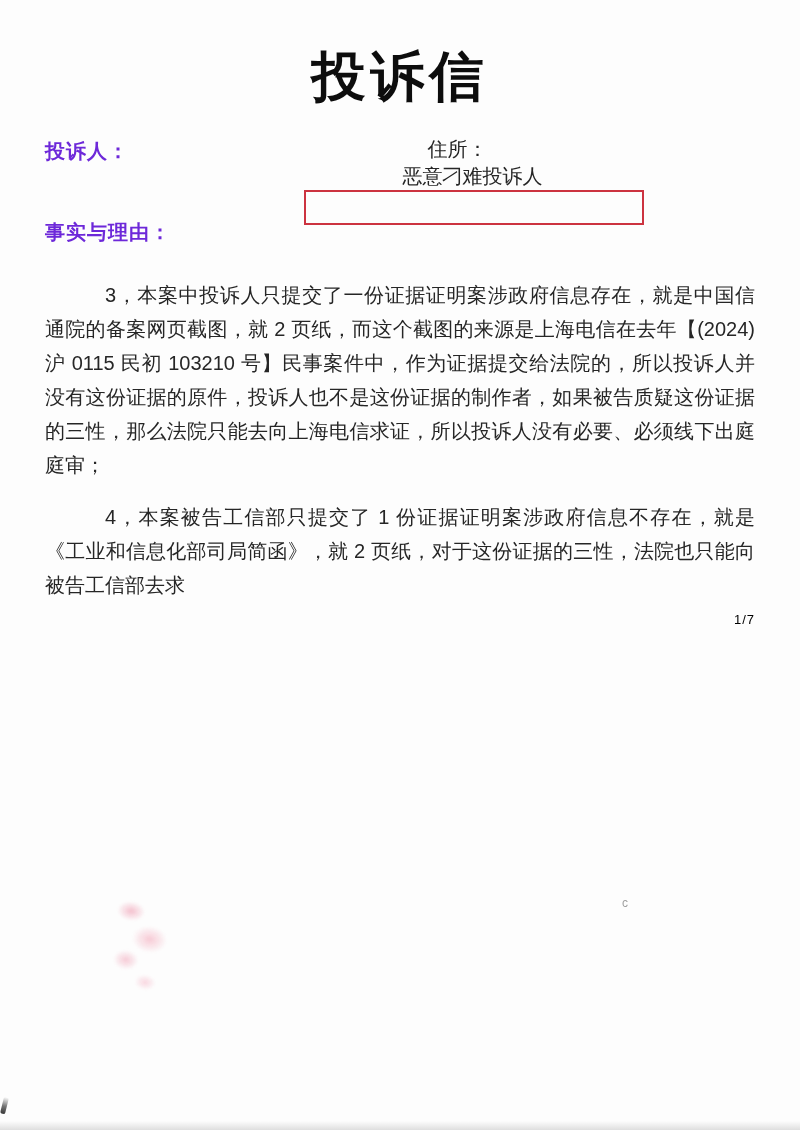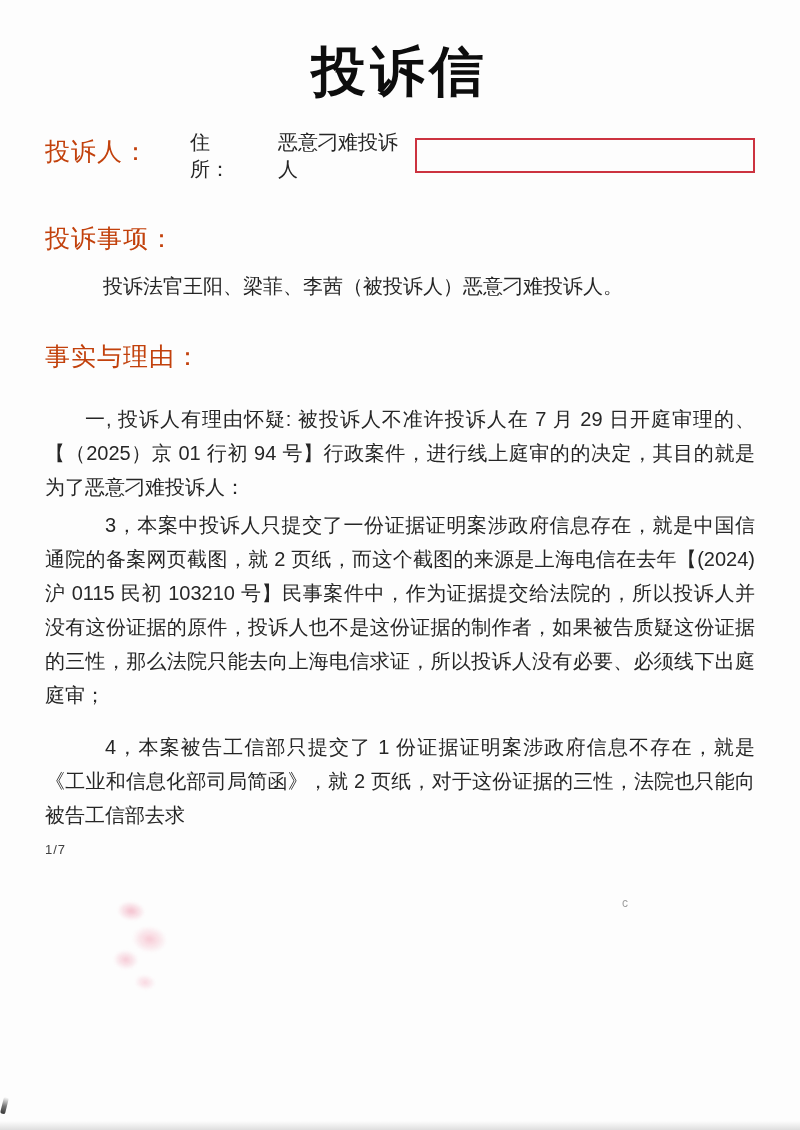--- a/index.html
+++ b/index.html
@@ -8,34 +8,34 @@
     background:#fdfdfd; overflow:hidden;
     font-family:"Liberation Sans", sans-serif;
     color:#262626;
     box-sizing:border-box;
     padding:0 45px;
   }
   .doc-title {
     margin-top:44px;
     text-align:center;
     font-size:54px; font-weight:bold; letter-spacing:5px;
-    color:#0d0d0d; line-height:1.2;font-family:Liberation Mono, monospace;
+    color:#0d0d0d; line-height:1.2;
   }
   .heading {
-    font-size:25px; font-weight:normal; color:#c2410c;
+    font-size:20px; font-weight:bold; color:#6d28d9;
     letter-spacing:1px; line-height:36px; white-space:nowrap;
   }
   .body-text { font-size:20px; color:#262626; }
 
   
   .sec-complainant { margin-top:24px; display:flex; }
   .sec-complainant .heading { width:155px; flex:0 0 auto; }
   .comp-info { flex:1; }
   .comp-row { display:flex; align-items:center; height:37px; font-size:20px; }
-  .comp-row2 { margin-left:-10px; margin-top:3px; height:40px; }
+  .comp-row2 { margin-left:-10px; margin-top:3px; height:40px;flex-direction:column; }
   .sp-name { margin-right:20px; }
   .sp-gender { margin-right:16px; }
   .sp-idsuffix { margin-left:2px; }
   .sp-phonelabel { margin-left:24px; }
   .sp-addrlabel { margin-right:30px; }
 
   
   .redact { border:2px solid #cc3340; background:transparent; box-sizing:border-box; flex:0 0 auto; }
   .redact-id { width:76px; height:27px; margin:0 2px; }
   .redact-phone { width:39px; height:23px; margin:0 2px; }
@@ -58,23 +58,23 @@
     font-size:20px; line-height:34px;
     text-align:justify; text-justify:inter-ideograph;
     color:#262626;
   }
   .sec-facts p.first-para { text-indent:2em; }
   .sec-facts p.num-para { text-indent:3em; margin-top:4px; }
   .sec-facts p.last-para { margin-top:18px; }
 
   
   .page-footer {
-    margin-top:10px; text-align:left;
+    margin-top:10px; text-align:right;
     font-size:13px; letter-spacing:1px;
-    color:#404040;
+    color:#000000;
   }
 
   
   .stain-pink {
     position:absolute; left:103px; top:895px; width:74px; height:98px;
     background:
       radial-gradient(ellipse 20px 14px at 32% 18%, rgba(236,140,165,.55), rgba(236,140,165,0) 70%),
       radial-gradient(ellipse 25px 19px at 62% 44%, rgba(240,150,172,.50), rgba(240,150,172,0) 70%),
       radial-gradient(ellipse 18px 14px at 34% 68%, rgba(236,140,165,.45), rgba(236,140,165,0) 70%),
       radial-gradient(ellipse 15px 11px at 64% 88%, rgba(242,160,182,.42), rgba(242,160,182,0) 70%);
@@ -108,28 +108,23 @@
     <div class="comp-info">
       <div class="comp-row comp-row2 body-text">
         <span class="sp-addrlabel">住所：</span>
         <span>恶意刁难投诉人</span>
         <span class="redact redact-addr"></span>
       </div>
     </div>
   </div>
 
 
-  <div class="sec-matter">
-    <div class="heading">投诉事项：</div>
-    <div class="content">投诉法官王阳、梁菲、李茜（被投诉人）恶意刁难投诉人。</div>
-  </div>
 
   <div class="sec-facts">
     <div class="heading">事实与理由：</div>
-    <p class="first-para">一, 投诉人有理由怀疑: 被投诉人不准许投诉人在 7 月 29 日开庭审理的、【（2025）京 01 行初 94 号】行政案件，进行线上庭审的的决定，其目的就是为了恶意刁难投诉人：</p>
     <p class="num-para">3，本案中投诉人只提交了一份证据证明案涉政府信息存在，就是中国信通院的备案网页截图，就 2 页纸，而这个截图的来源是上海电信在去年【(2024)沪 0115 民初 103210 号】民事案件中，作为证据提交给法院的，所以投诉人并没有这份证据的原件，投诉人也不是这份证据的制作者，如果被告质疑这份证据的三性，那么法院只能去向上海电信求证，所以投诉人没有必要、必须线下出庭庭审；</p>
     <p class="num-para last-para">4，本案被告工信部只提交了 1 份证据证明案涉政府信息不存在，就是《工业和信息化部司局简函》，就 2 页纸，对于这份证据的三性，法院也只能向被告工信部去求</p>
   </div>
 
   <div class="page-footer">1/7</div>
 
   <div class="stain-pink"></div>
   <div class="scan-mark-c">c</div>
   <div class="scan-speck"></div>
   <div class="bottom-edge"></div>

